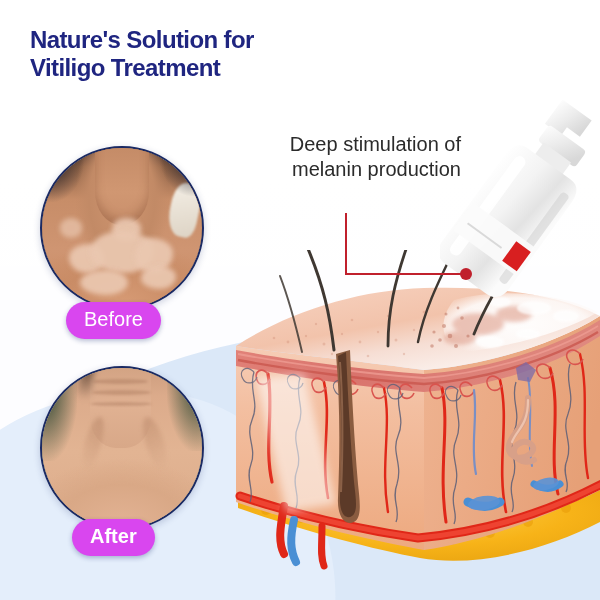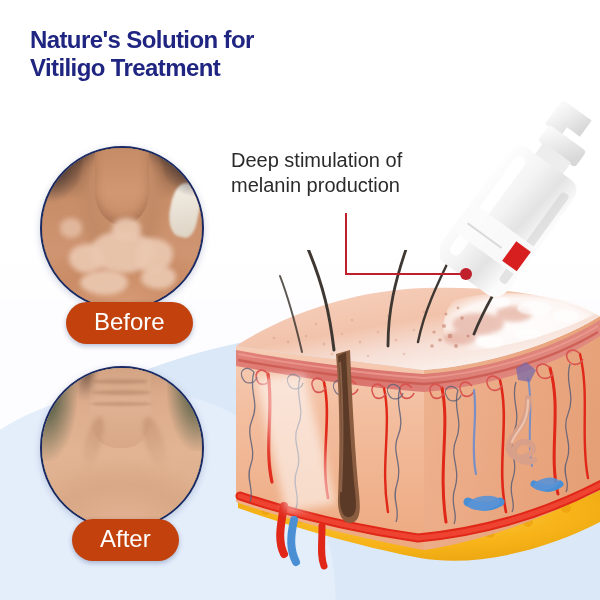--- a/index.html
+++ b/index.html
@@ -116,35 +116,36 @@
   .af-greenL{position:absolute;left:0;top:0;width:22%;height:58%;
     background:radial-gradient(ellipse at 10% 24%,#2b4631 0%,rgba(43,70,49,0) 74%);}
   .af-greenR{position:absolute;right:0;top:0;width:22%;height:52%;
     background:radial-gradient(ellipse at 90% 20%,#2c4832 0%,rgba(44,72,50,0) 74%);}
   .af-dark{position:absolute;left:24%;top:-10%;width:8%;height:30%;
     background:linear-gradient(180deg,#3a2a20,rgba(58,42,32,0));filter:blur(3px);transform:rotate(8deg);}
 
   
   .badge{
     position:absolute;
-    background:#c2410c;color:#ffffff;
-    font-size:24px;font-weight:500;
-    padding:6px 28px 8px;
+    background:#d946ef;color:#ffffff;
+    font-size:20px;font-weight:500;
+    padding:6px 18px 8px;
     border-radius:22px;
     box-shadow:0 2px 5px rgba(20,40,110,.3);
     white-space:nowrap;
   }
   .badge-before{left:66px;top:302px;}
-  .badge-after{left:72px;top:519px;}
+  .badge-after{left:72px;top:519px;font-weight:bold;}
 
   
   .annot{
-    position:absolute;left:231px;top:148px;width:230px;
+    position:absolute;left:231px;top:132px;width:230px;
     font-size:20px;line-height:1.26;color:#2b2b2b;
     white-space:pre-line;
+    text-align:right;
   }
   .lead-v{position:absolute;left:345px;top:213px;width:2px;height:62px;background:#c0202c;}
   .lead-h{position:absolute;left:345px;top:273px;width:120px;height:2px;background:#c0202c;}
   .lead-dot{position:absolute;left:460px;top:268px;width:12px;height:12px;border-radius:50%;background:#c0202c;}
 
   
   .skin{position:absolute;left:228px;top:250px;width:376px;height:330px;}
   .skin svg{position:absolute;left:0;top:0;}
 
   

